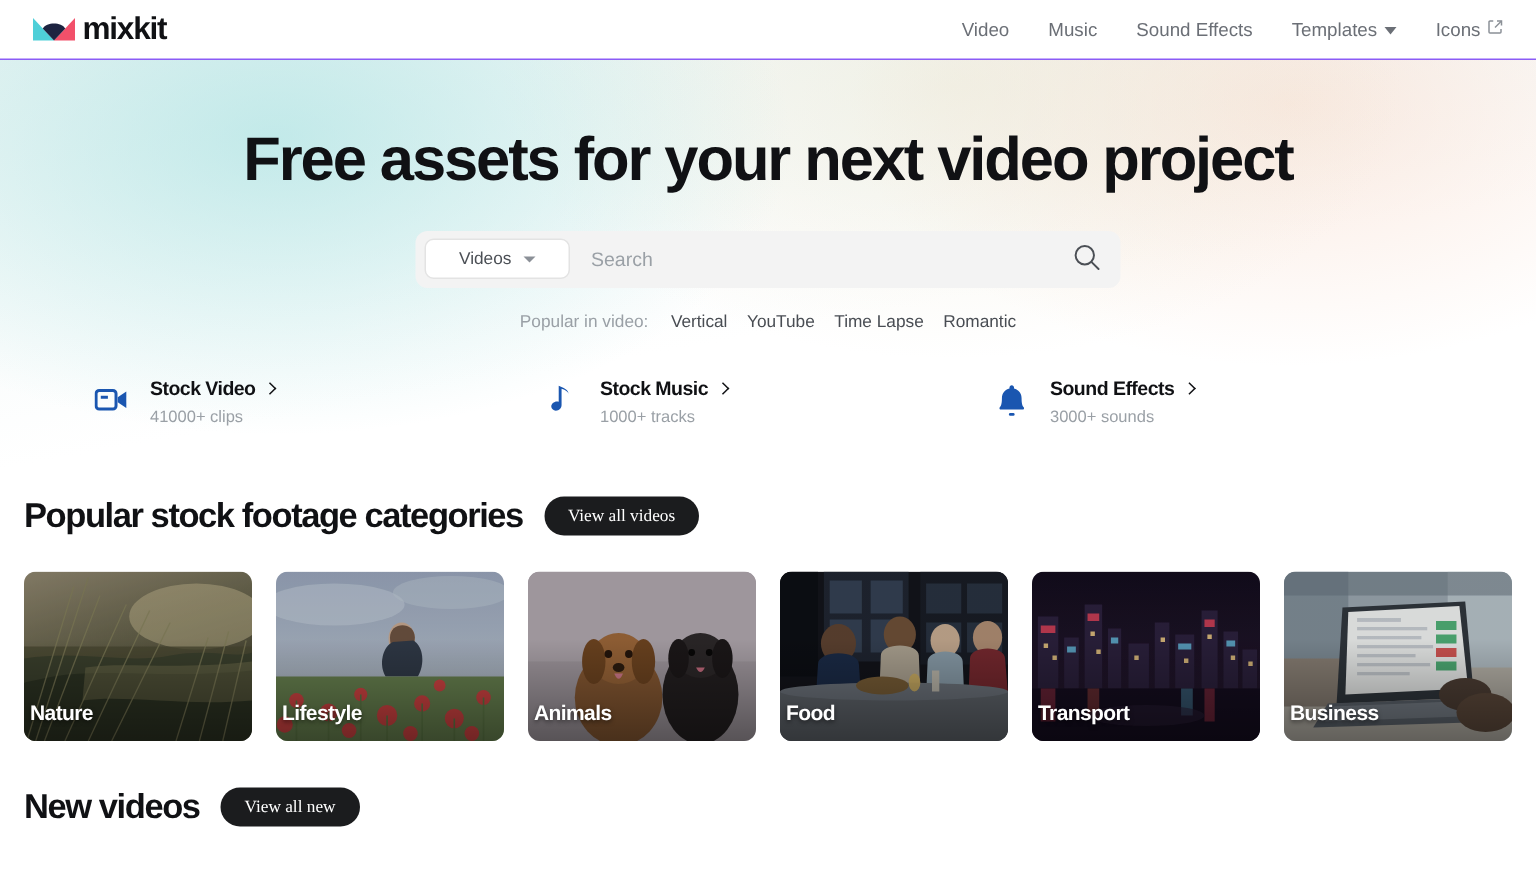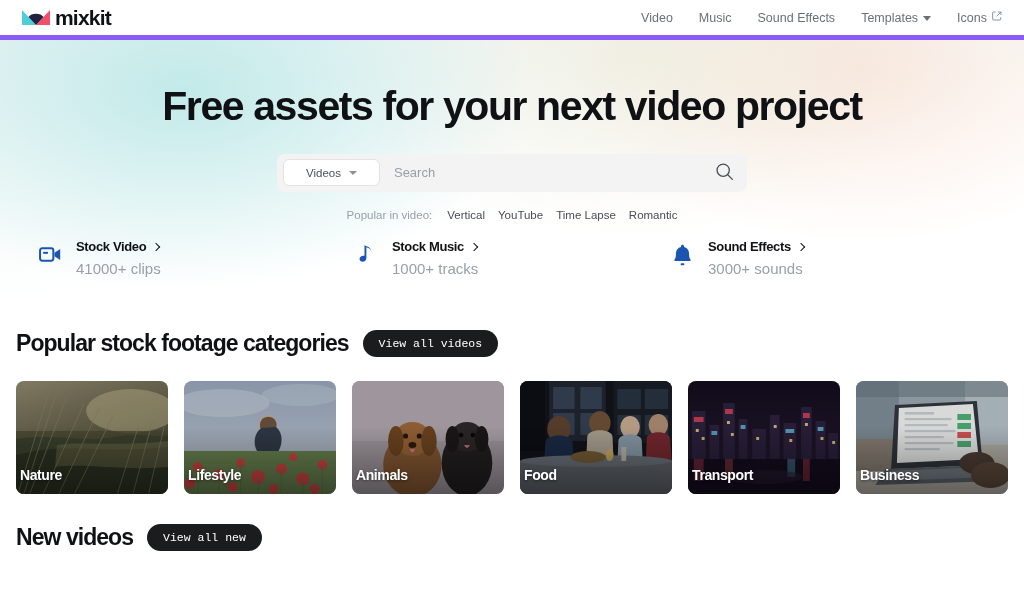--- a/index.html
+++ b/index.html
@@ -19,21 +19,21 @@
   }
 
   
   .topnav {
     position: relative;
     height: 40px;
     width: 100%;
     display: flex;
     align-items: center;
     background: #ffffff;
-    border-bottom: 5px solid #8b5cf6;
+    border-bottom: 1px solid #8b5cf6;
     z-index: 10;
   }
 
   .logo-wrap {
     display: flex;
     align-items: center;
     margin-left: 22px;
     gap: 5px;
     cursor: pointer;
   }
@@ -176,23 +176,23 @@
     align-items: flex-start;
     justify-content: center;
     gap: 13px;
     font-size: 11.5px;
   }
   .popular-label { color: #9aa0a6; margin-right: 2px; }
   .popular-tag { color: #494d53; cursor: pointer; }
 
   
   .quicklinks {
-    margin-top: 18px;
-    display: flex;
-    padding: 0 38px;
+    margin-top: 30px;
+    display: flex;
+    padding: 0 62px;
   }
 
   .ql {
     flex: 1;
     display: flex;
     align-items: flex-start;
     gap: 14px;
     cursor: pointer;
   }
 
@@ -221,21 +221,21 @@
   .ql-chevron {
     display: inline-block;
     width: 6px; height: 6px;
     border-right: 1.7px solid #101114;
     border-top: 1.7px solid #101114;
     transform: rotate(45deg);
     margin-bottom: 1px;
   }
 
   .ql-sub {
-    font-size: 15px;
+    font-size: 11px;
     color: #9aa0a6;
     margin-top: 4px;
   }
 
   
   .section-head {
     display: flex;
     align-items: center;
     gap: 14px;
     padding-left: 16px;
@@ -249,21 +249,21 @@
   }
 
   .pill-btn {
     background: #1b1c1e;
     color: #ffffff;
     font-size: 11.5px;
     border-radius: 18px;
     padding: 7px 16px;
     border: none;
     cursor: pointer;
-    font-family: Liberation Mono, monospace;
+    font-family: Liberation Serif, serif;
     white-space: nowrap;
   }
 
   
   .cards {
     display: flex;
     gap: 16px;
     padding: 0 16px;
     margin-top: 24px;
   }

